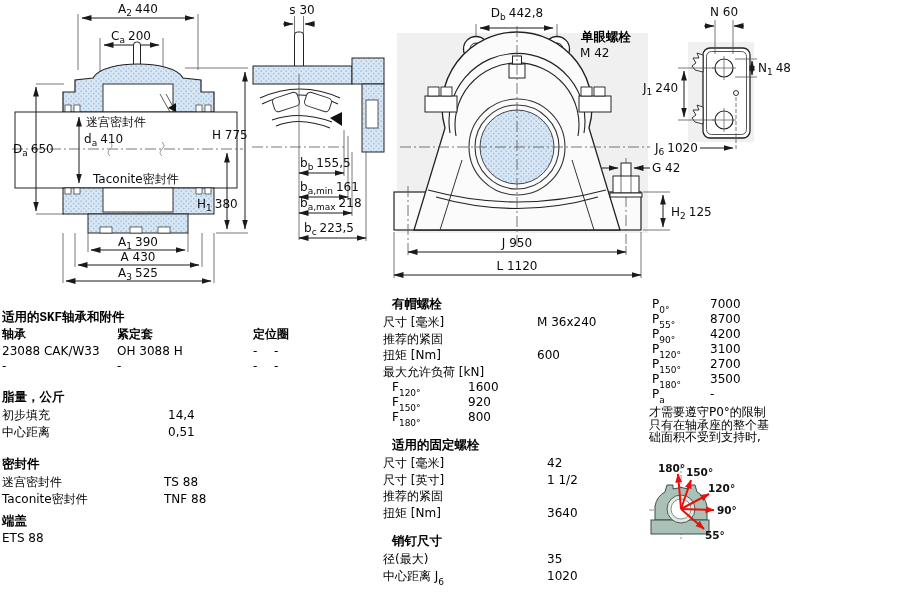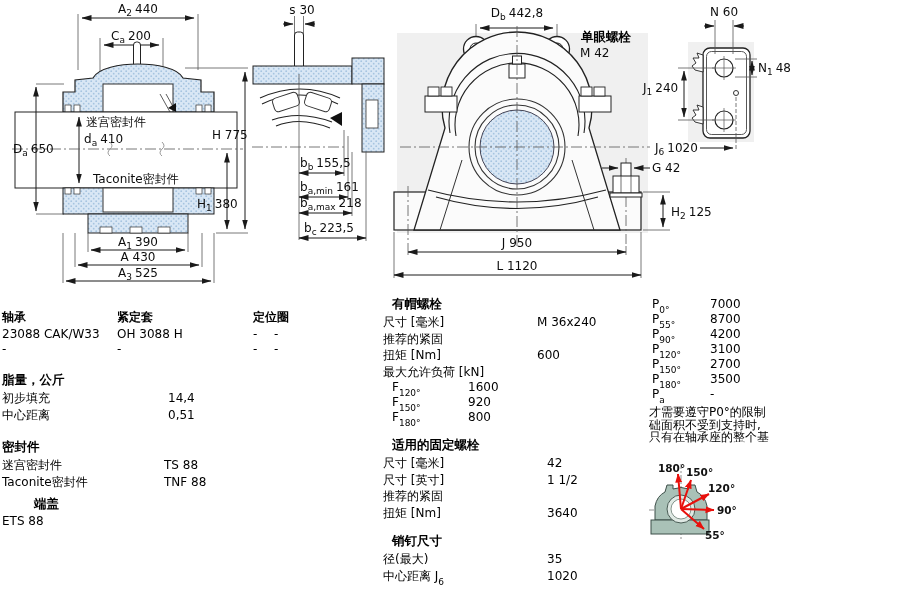--- a/index.html
+++ b/index.html
@@ -18,21 +18,21 @@
   .col{position:absolute;font-size:12px;line-height:15.5px;}
   .hb{font-weight:bold;font-size:12.5px;line-height:17px;font-family:Liberation Mono, monospace;}
   .tr3{display:grid;grid-template-columns:115px 136px 1fr;line-height:16px;}
   .tr4{display:grid;grid-template-columns:115px 136px 21px 1fr;line-height:15px;}
   .kv{display:grid;grid-template-columns:166px 1fr;line-height:17px;}
   .kvs{display:grid;grid-template-columns:162px 1fr;line-height:17px;}
   .kv2{display:grid;grid-template-columns:154px 1fr;line-height:16.5px;}
   .kv3{display:grid;grid-template-columns:164px 1fr;line-height:16.5px;}
   .kvf{display:grid;grid-template-columns:76px 1fr;line-height:15px;margin-left:9px;}
   .kvp{display:grid;grid-template-columns:58px 1fr;line-height:15px;}
-  .mt16{margin-top:16px;} .mt8{margin-top:13px;} .mt6{margin-top:6px;margin-left:32px;}
+  .mt16{margin-top:16px;} .mt8{margin-top:13px;} .mt6{margin-top:6px;}
   .ind{margin-left:9px;}
   sub{font-size:9px;line-height:0;position:relative;top:2px;}
   .note{line-height:12.5px;margin-left:-3px;margin-top:4px;}
 </style>
 </head>
 <body>
 
 <div class="sheet">
 
 
@@ -251,20 +251,21 @@
 
     <circle cx="736" cy="93" r="2.5" fill="none" stroke="#333"></circle>
     <line x1="736" y1="97" x2="736" y2="150" stroke="#555" stroke-width="0.8" stroke-dasharray="4 2"></line>
     <line class="dl" x1="700" y1="148" x2="733" y2="148" marker-end="url(#ar)"></line>
     <text class="dt" x="655" y="152"><tspan>J</tspan><tspan class="sb" dy="3">6</tspan><tspan dy="-3" dx="3">1020</tspan></text>
   </g>
 </svg>
 
 
 <div class="col" style="left:2px;top:310px;width:300px;">
+  <div class="hb">适用的SKF轴承和附件</div>
   <div class="tr3">
     <span class="hb" style="font-size:12px;">轴承</span>
     <span class="hb" style="font-size:12px;">紧定套</span>
     <span class="hb" style="font-size:12px;">定位圈</span>
   </div>
   <div class="tr4">
     <span>23088 CAK/W33</span>
     <span>OH 3088 H</span>
     <span>-</span>
     <span>-</span>
@@ -380,22 +381,22 @@
       </div>
   <div class="kvp">
         <span><span>P</span><sub>180°</sub></span>
         <span>3500</span>
       </div>
   <div class="kvp">
         <span><span>P</span><sub>a</sub></span>
         <span>-</span>
       </div>
   <div class="note">才需要遵守P0°的限制</div>
+  <div class="note" style="margin-top:0;">只有在轴承座的整个基</div>
   <div class="note" style="margin-top:0;">础面积不受到支持时,</div>
-  <div class="note" style="margin-top:0;">只有在轴承座的整个基</div>
 </div>
 
 
 <svg width="100" height="92" viewBox="0 0 100 92" style="position:absolute;left:645px;top:456px;">
   <defs>
     <marker id="ra" viewBox="0 0 9 8" refX="8.5" refY="4" markerWidth="9" markerHeight="8" orient="auto" markerUnits="userSpaceOnUse">
       <path d="M0,0.5 L9,4 L0,7.5 Z" fill="#e8100c"></path>
     </marker>
   </defs>
   <line x1="36" y1="8" x2="36" y2="84" stroke="#777" stroke-width="0.8" stroke-dasharray="5 2 2 2"></line>

